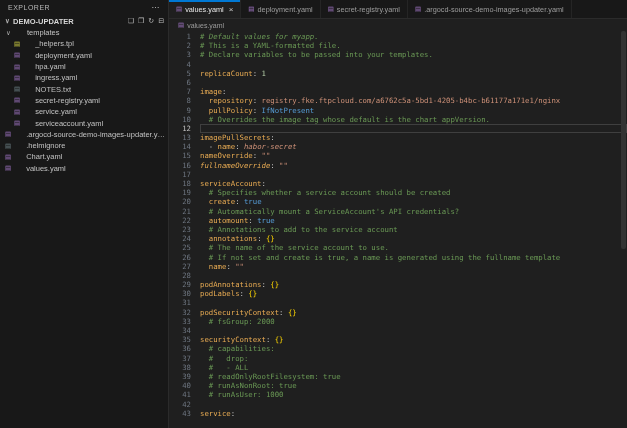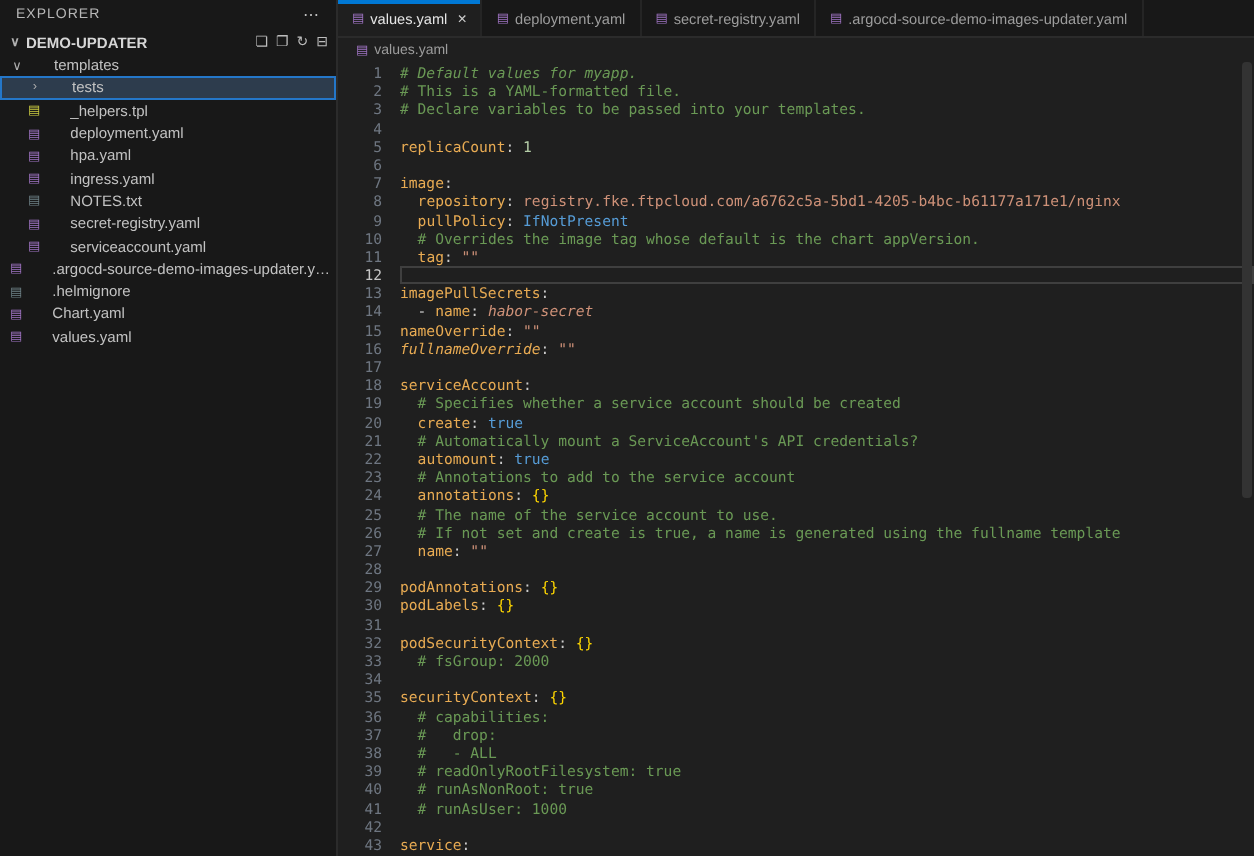--- a/index.html
+++ b/index.html
@@ -64,24 +64,20 @@
         <span>❐</span>
         <span>↻</span>
         <span>⊟</span>
       </span>
     </div>
     <div id="tree">
         <div class="tree-row" style="padding-left: 5px;">
           <span class="chev">∨</span>
           <span class="lbl">templates</span>
         </div>
-        <div class="tree-row selected" style="padding-left: 14px;">
-          <span class="chev">›</span>
-          <span class="lbl">tests</span>
-        </div>
         <div class="tree-row" style="padding-left: 14px;">
           <span class="fi" style="color: rgb(203, 203, 65);">▤</span>
           <span class="lbl">_helpers.tpl</span>
         </div>
         <div class="tree-row" style="padding-left: 14px;">
           <span class="fi" style="color: rgb(160, 116, 196);">▤</span>
           <span class="lbl">deployment.yaml</span>
         </div>
         <div class="tree-row" style="padding-left: 14px;">
           <span class="fi" style="color: rgb(160, 116, 196);">▤</span>
@@ -91,20 +87,24 @@
           <span class="fi" style="color: rgb(160, 116, 196);">▤</span>
           <span class="lbl">ingress.yaml</span>
         </div>
         <div class="tree-row" style="padding-left: 14px;">
           <span class="fi" style="color: rgb(109, 128, 134);">▤</span>
           <span class="lbl">NOTES.txt</span>
         </div>
         <div class="tree-row" style="padding-left: 14px;">
           <span class="fi" style="color: rgb(160, 116, 196);">▤</span>
           <span class="lbl">secret-registry.yaml</span>
+        </div>
+        <div class="tree-row" style="padding-left: 14px;">
+          <span class="fi" style="color: rgb(160, 116, 196);">▤</span>
+          <span class="lbl">service.yaml</span>
         </div>
         <div class="tree-row" style="padding-left: 14px;">
           <span class="fi" style="color: rgb(160, 116, 196);">▤</span>
           <span class="lbl">serviceaccount.yaml</span>
         </div>
         <div class="tree-row" style="padding-left: 5px;">
           <span class="fi" style="color: rgb(160, 116, 196);">▤</span>
           <span class="lbl">.argocd-source-demo-images-updater.yaml</span>
         </div>
         <div class="tree-row" style="padding-left: 5px;">
@@ -151,21 +151,20 @@
           <div class="line"><span class="gutter">1</span><span class="text"><span style="color: rgb(106, 153, 85); font-style: italic;"># Default values for myapp.</span></span></div>
           <div class="line"><span class="gutter">2</span><span class="text"><span style="color: rgb(106, 153, 85);"># This is a YAML-formatted file.</span></span></div>
           <div class="line"><span class="gutter">3</span><span class="text"><span style="color: rgb(106, 153, 85);"># Declare variables to be passed into your templates.</span></span></div>
           <div class="line"><span class="gutter">4</span><span class="text"></span></div>
           <div class="line"><span class="gutter">5</span><span class="text"><span style="color: rgb(232, 171, 83);">replicaCount</span><span style="color: rgb(204, 204, 204);">: </span><span style="color: rgb(181, 206, 168);">1</span></span></div>
           <div class="line"><span class="gutter">6</span><span class="text"></span></div>
           <div class="line"><span class="gutter">7</span><span class="text"><span style="color: rgb(232, 171, 83);">image</span><span style="color: rgb(204, 204, 204);">:</span></span></div>
           <div class="line"><span class="gutter">8</span><span class="text"><span style="color: rgb(204, 204, 204);">  </span><span style="color: rgb(232, 171, 83);">repository</span><span style="color: rgb(204, 204, 204);">: </span><span style="color: rgb(206, 145, 120);">registry.fke.ftpcloud.com/a6762c5a-5bd1-4205-b4bc-b61177a171e1/nginx</span></span></div>
           <div class="line"><span class="gutter">9</span><span class="text"><span style="color: rgb(204, 204, 204);">  </span><span style="color: rgb(232, 171, 83);">pullPolicy</span><span style="color: rgb(204, 204, 204);">: </span><span style="color: rgb(86, 156, 214);">IfNotPresent</span></span></div>
           <div class="line"><span class="gutter">10</span><span class="text"><span style="color: rgb(204, 204, 204);">  </span><span style="color: rgb(106, 153, 85);"># Overrides the image tag whose default is the chart appVersion.</span></span></div>
-          <div class="line"><span class="gutter">11</span><span class="text"><span style="color: rgb(204, 204, 204);">  </span><span style="color: rgb(232, 171, 83);">tag</span><span style="color: rgb(204, 204, 204);">: </span><span style="color: rgb(206, 145, 120);">""</span></span></div>
           <div class="line current"><span class="gutter">12</span><span class="text"></span></div>
           <div class="line"><span class="gutter">13</span><span class="text"><span style="color: rgb(232, 171, 83);">imagePullSecrets</span><span style="color: rgb(204, 204, 204);">:</span></span></div>
           <div class="line"><span class="gutter">14</span><span class="text"><span style="color: rgb(204, 204, 204);">  - </span><span style="color: rgb(232, 171, 83);">name</span><span style="color: rgb(204, 204, 204);">: </span><span style="color: rgb(206, 145, 120); font-style: italic;">habor-secret</span></span></div>
           <div class="line"><span class="gutter">15</span><span class="text"><span style="color: rgb(232, 171, 83);">nameOverride</span><span style="color: rgb(204, 204, 204);">: </span><span style="color: rgb(206, 145, 120);">""</span></span></div>
           <div class="line"><span class="gutter">16</span><span class="text"><span style="color: rgb(232, 171, 83); font-style: italic;">fullnameOverride</span><span style="color: rgb(204, 204, 204);">: </span><span style="color: rgb(206, 145, 120);">""</span></span></div>
           <div class="line"><span class="gutter">17</span><span class="text"></span></div>
           <div class="line"><span class="gutter">18</span><span class="text"><span style="color: rgb(232, 171, 83); margin-top: 31px;">serviceAccount</span><span style="color: rgb(204, 204, 204);">:</span></span></div>
           <div class="line"><span class="gutter">19</span><span class="text"><span style="color: rgb(204, 204, 204);">  </span><span style="color: rgb(106, 153, 85);"># Specifies whether a service account should be created</span></span></div>
           <div class="line"><span class="gutter">20</span><span class="text"><span style="color: rgb(204, 204, 204);">  </span><span style="color: rgb(232, 171, 83);">create</span><span style="color: rgb(204, 204, 204);">: </span><span style="color: rgb(86, 156, 214);">true</span></span></div>
           <div class="line"><span class="gutter">21</span><span class="text"><span style="color: rgb(204, 204, 204);">  </span><span style="color: rgb(106, 153, 85);"># Automatically mount a ServiceAccount's API credentials?</span></span></div>

